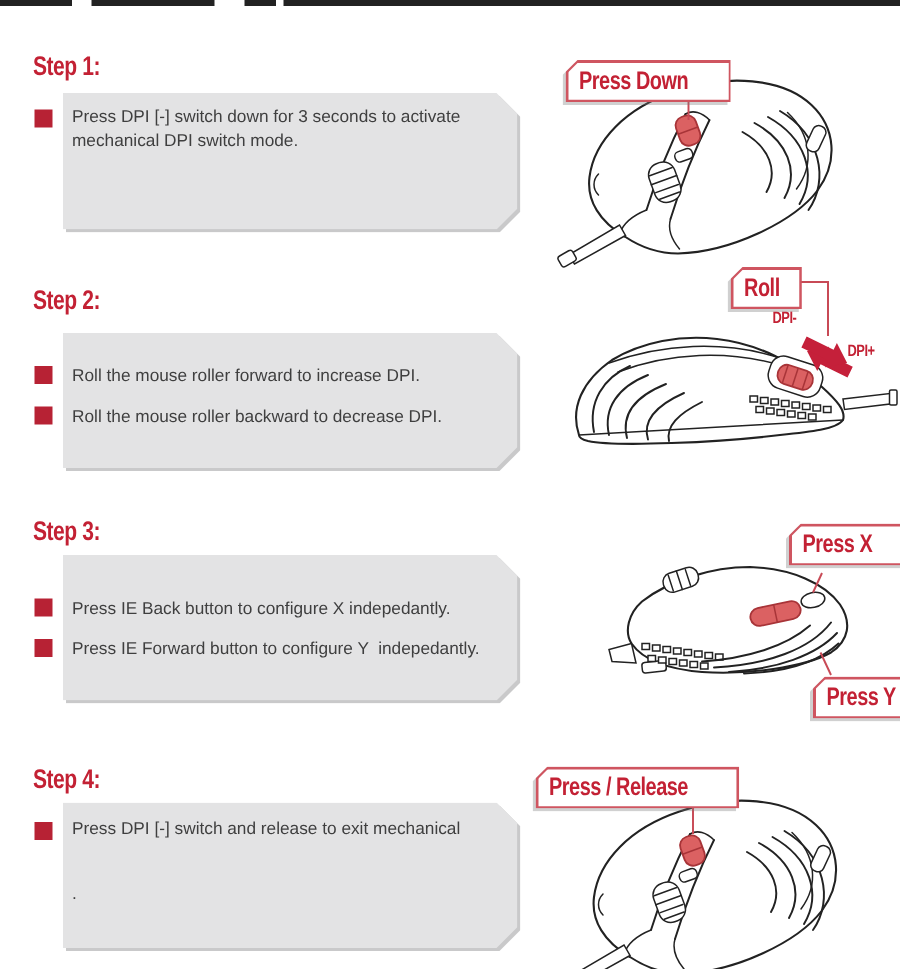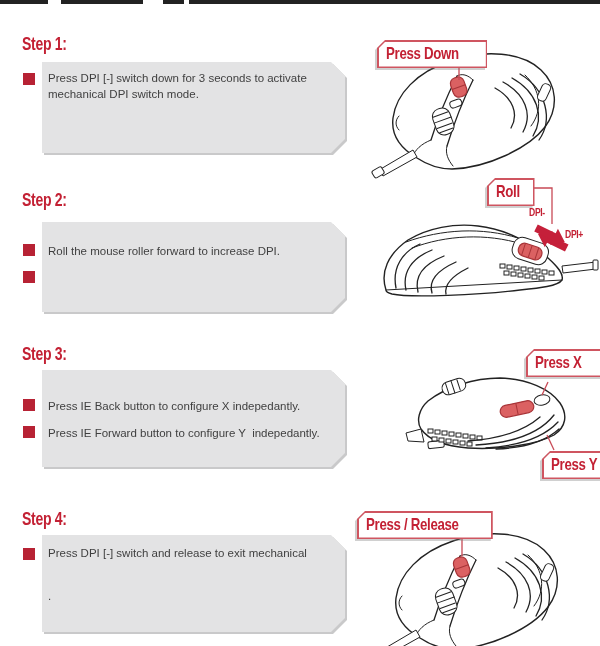--- a/index.html
+++ b/index.html
@@ -104,20 +104,23 @@
 
   <h2 class="step-h" style="top:190px;"><span class="cond">Step 2:</span></h2>
   <div class="gbw" style="top:222px;height:90px;">
       <div class="gb" style="height:90px;"></div>
     </div>
   <div class="sq" style="top:244px;"></div>
   <div class="btxt" style="top:243px;">
       <div>Roll the mouse roller forward to increase DPI.</div>
     </div>
   <div class="sq" style="top:271px;"></div>
+  <div class="btxt" style="top:270px;">
+      <div>Roll the mouse roller backward to decrease DPI.</div>
+    </div>
 
   <div class="illus" style="left:350px;top:168px;width:250px;height:145px;">
     <svg width="250" height="145" viewBox="0 0 250 145">
       <g>
         <path class="body-fill" d="M 36 122 C 30 104 38 86 58 72 C 78 60 104 55 128 58 C 155 61 180 74 198 90 C 208 99 214 106 212 112 C 208 118 190 120 170 122 C 130 127 60 130 42 126 C 38 125 36 124 36 122 Z"></path>
         <path class="thin" d="M 36 122 L 212 112"></path>
         <path class="thin" d="M 56 74 C 92 61 132 59 168 70"></path>
         <path class="thin" d="M 62 80 C 96 67 136 65 172 76"></path>
         <path class="ln" d="M 46 120 C 42 100 52 84 70 76"></path>
         <path class="ln" d="M 56 122 C 52 104 62 90 82 82"></path>
@@ -158,21 +161,21 @@
         <g transform="translate(186,60) rotate(26)">
           <polygon class="arrow" points="32,0 20,-9 20,-4 0,-4 0,4 20,4 20,9"></polygon>
         </g>
       </g>
     </svg>
     <div class="callout" style="left:137px;top:10px;">
       <div class="co-b">
           <div class="co-i"><span class="cond">Roll</span></div>
         </div>
     </div>
-    <div class="dpi" style="left:179px;top:38px;"><span class="cond">DPI-</span></div>
+    <div class="dpi" style="left:165px;top:38px;"><span class="cond">DPI-</span></div>
     <div class="dpi" style="left:215px;top:60px;"><span class="cond">DPI+</span></div>
   </div>
 
   <h2 class="step-h" style="top:344px;"><span class="cond">Step 3:</span></h2>
   <div class="gbw" style="top:370px;height:97px;">
       <div class="gb" style="height:97px;"></div>
     </div>
   <div class="sq" style="top:399px;"></div>
   <div class="btxt" style="top:398px;text-align:center;">
       <div>Press IE Back button to configure X indepedantly.</div>

